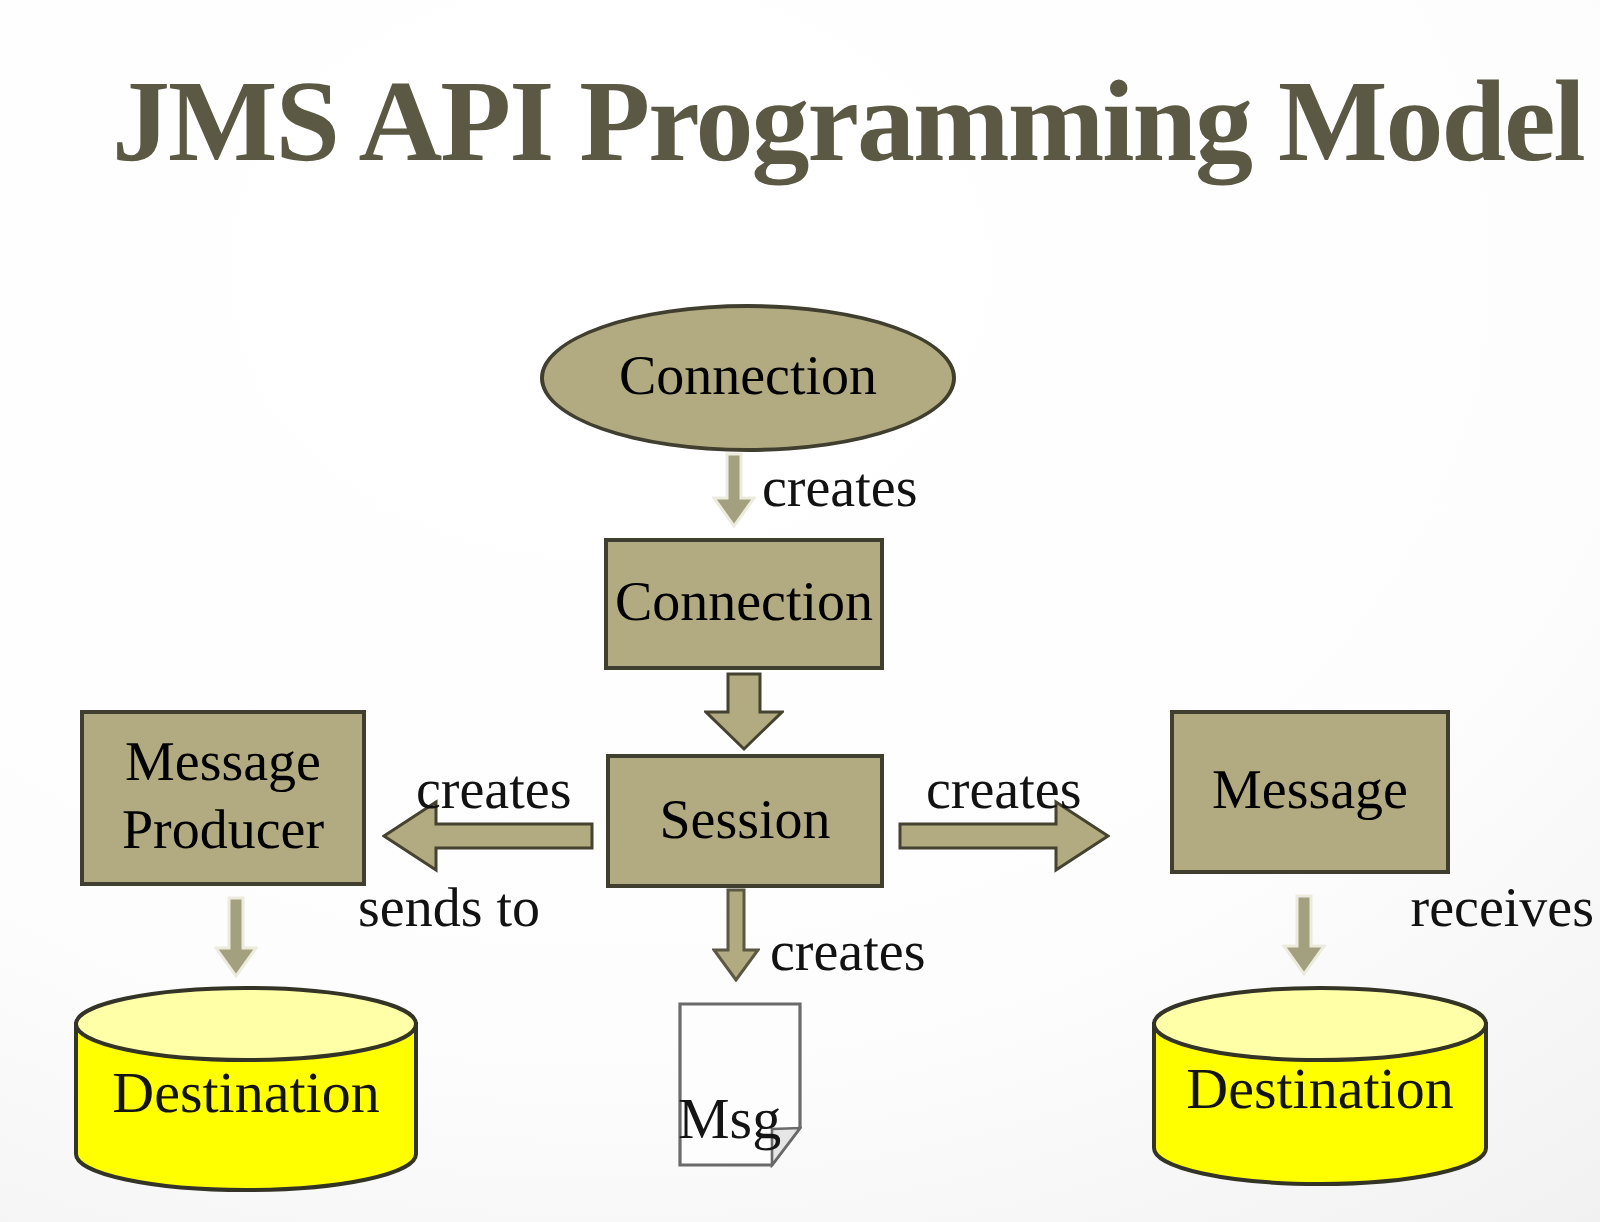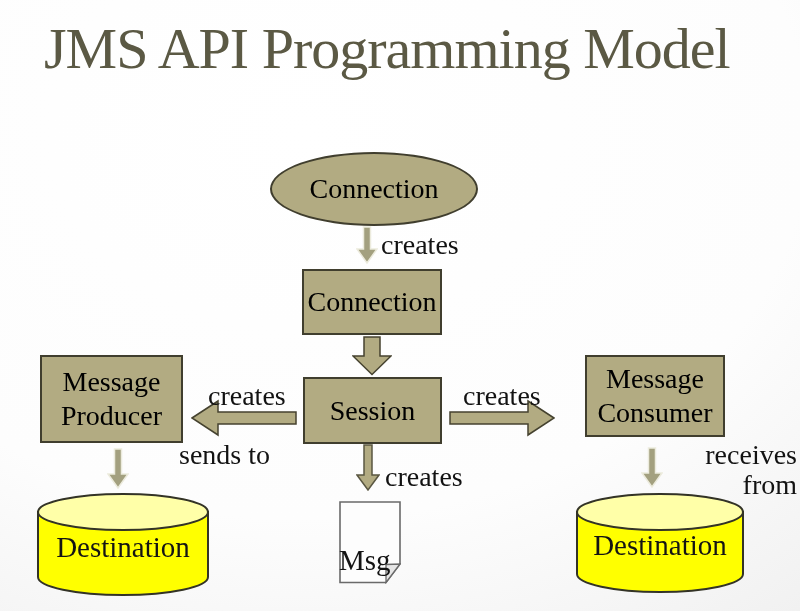--- a/index.html
+++ b/index.html
@@ -3,21 +3,21 @@
 <meta charset="utf-8">
 <style>
   html,body { margin:0; padding:0; }
   .slide {
     position:relative; width:800px; height:611px; overflow:hidden;
     background: radial-gradient(140% 140% at 38% 22%, #ffffff 0%, #fdfdfd 45%, #ececec 82%, #dedede 100%);
     font-family:"Liberation Serif", serif; color:#161616;
   }
   .title {
     position:absolute; left:40px; top:16px; font-size:58px; line-height:1;
-    letter-spacing:-1px; color:#5b5944; white-space:nowrap; margin:4px; font-weight:normal;
+    letter-spacing:-1px; color:#5b5944; white-space:nowrap; margin:16px; font-weight:bold;
   }
   .node {
     position:absolute; background:#b2ab82; border:2px solid #403e2e; box-sizing:border-box;
     display:flex; flex-direction:column; align-items:center; justify-content:center;
     font-size:28px; line-height:1.2; text-align:center; color:#000000;
   }
   #node-factory    { left:270px; top:152px; width:208px; height:74px; border-radius:50%; }
   #node-connection { left:302px; top:269px; width:140px; height:66px; }
   #node-session    { left:303px; top:377px; width:139px; height:67px;text-align:center; }
   #node-producer   { left:40px;  top:355px; width:143px; height:88px; }
@@ -86,39 +86,37 @@
   </svg>
   <div class="elabel" id="lbl-creates-right">creates</div>
 
   <div class="node" id="node-producer">
     <span>Message</span>
     <span>Producer</span>
   </div>
 
   <div class="node" id="node-consumer">
     <span>Message</span>
-    <span>Consumer</span>
   </div>
 
   <svg class="shape" id="arr-producer" width="22" height="41" viewBox="0 0 22 41">
     <polygon points="7.5,1 14.5,1 14.5,26 21,26 11,40 1,26 7.5,26" fill="#a3a07f" stroke="#ecebdd" stroke-width="1.5"></polygon>
   </svg>
   <div class="elabel" id="lbl-sends-to">sends to</div>
 
   <svg class="shape" id="arr-msg" width="24" height="47" viewBox="0 0 24 47">
     <polygon points="8,1 16,1 16,31 23,31 12,46 1,31 8,31" fill="#b2ab82" stroke="#5a5742" stroke-width="1.5"></polygon>
   </svg>
   <div class="elabel" id="lbl-creates-msg">creates</div>
 
   <svg class="shape" id="arr-consumer" width="22" height="41" viewBox="0 0 22 41">
     <polygon points="7.5,1 14.5,1 14.5,26 21,26 11,40 1,26 7.5,26" fill="#a3a07f" stroke="#ecebdd" stroke-width="1.5"></polygon>
   </svg>
   <div class="elabel" id="lbl-receives">
     <div>receives</div>
-    <div>from</div>
   </div>
 
   <svg class="shape" id="cyl-left" width="172" height="103" viewBox="0 0 172 103">
     <path d="M1,19 L1,84 A85,18 0 0 0 171,84 L171,19 Z" fill="#ffff00" stroke="#333326" stroke-width="2"></path>
     <ellipse cx="86" cy="19" rx="85" ry="18" fill="#ffffa8" stroke="#333326" stroke-width="2"></ellipse>
   </svg>
   <div class="shape-label" id="lbl-dest-left">Destination</div>
 
   <svg class="shape" id="cyl-right" width="168" height="100" viewBox="0 0 168 100">
     <path d="M1,19 L1,81 A83,18 0 0 0 167,81 L167,19 Z" fill="#ffff00" stroke="#333326" stroke-width="2"></path>

